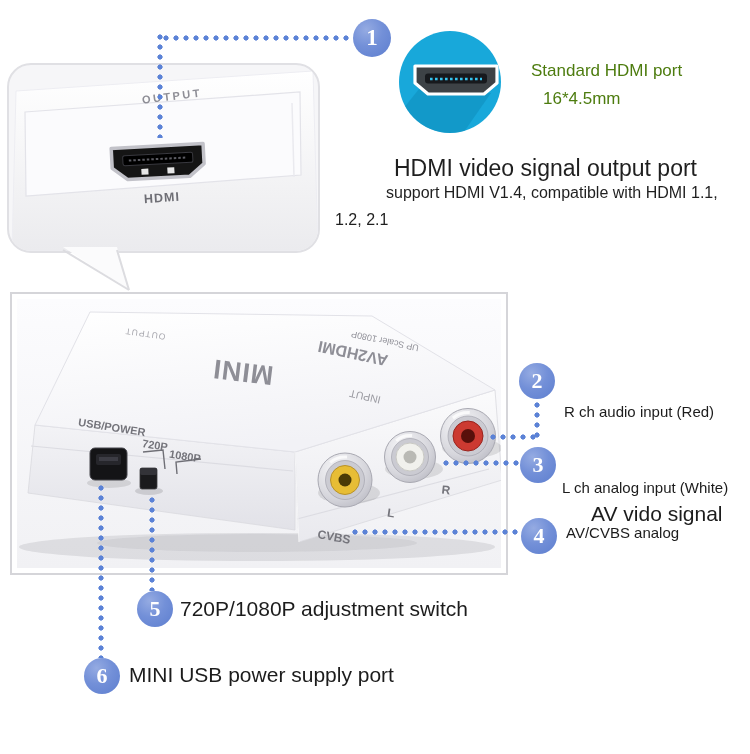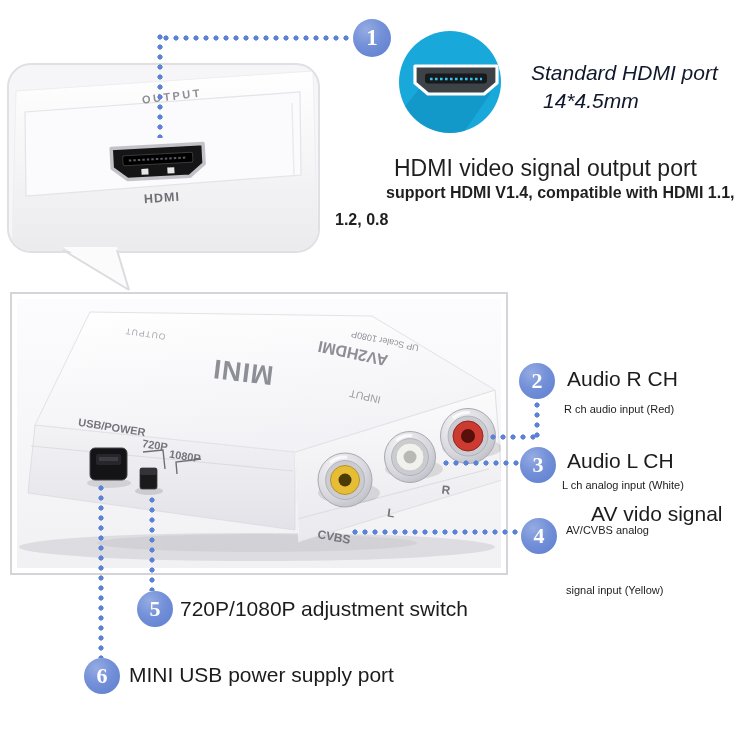--- a/index.html
+++ b/index.html
@@ -14,39 +14,39 @@
 
   
   .frame{left:10px;top:292px;width:484px;height:269px;padding:5px;border:2px solid #d5d5d9;
          background:#ffffff;z-index:1;}
   .photo{width:484px;height:269px;background:linear-gradient(#fcfcfe,#f1f1f4);overflow:hidden;}
 
   
   .badge{left:399px;top:31px;width:102px;height:102px;z-index:2;}
 
   
-  .cyan{color:#0f172a;font-size:21px;white-space:nowrap;font-style:italic;}
+  .cyan{color:#4d7c0f;font-size:17px;white-space:nowrap;}
   .heading{font-size:23px;color:#1f1f1f;white-space:nowrap;text-align:center;}
-  .body-txt{font-size:16px;color:#1f1f1f;white-space:nowrap;font-weight:bold;}
+  .body-txt{font-size:16px;color:#1f1f1f;white-space:nowrap;}
 
   
   .marker{width:36px;height:36px;border-radius:50%;z-index:6;
           background:radial-gradient(circle at 35% 28%, #95abe2 0%, #7390d8 45%, #5d7ecf 100%);
           display:flex;align-items:center;justify-content:center;
           font-family:"Liberation Serif", serif;font-weight:700;font-size:22px;color:#ffffff;}
   .marker.big{width:38px;height:38px;font-size:23px;}
 
   
   .dl-h{height:6px;z-index:5;background-image:radial-gradient(circle at 3px 3px,#5b82d6 2.3px,rgba(0,0,0,0) 2.9px);
         background-size:10px 6px;background-repeat:repeat-x;}
   .dl-v{width:6px;z-index:5;background-image:radial-gradient(circle at 3px 3px,#5b82d6 2.3px,rgba(0,0,0,0) 2.9px);
         background-size:6px 10px;background-repeat:repeat-y;}
 
   .co-title{font-size:21px;color:#1c1c1c;white-space:nowrap;z-index:4;}
-  .co-desc{font-size:11px;color:#1c1c1c;white-space:nowrap;z-index:4;}
+  .co-desc{font-size:15px;color:#1c1c1c;white-space:nowrap;z-index:4;}
 </style>
 </head>
 <body>
 
 <div class="stage">
 
   <div class="abs bubble">
     <svg width="309" height="186" viewBox="0 0 309 186">
       <defs>
         <linearGradient id="faceG" x1="0" y1="0" x2="0" y2="1">
@@ -86,24 +86,24 @@
         <polygon points="20,58 92,62 60,108 -4,88" fill="#0e8cbb" opacity="0.55"></polygon>
         <g transform="translate(57,50)">
           <path d="M-41,-15 h82 v17 l-13,11 h-56 l-13,-11 z" fill="#3d4246" stroke="#ffffff" stroke-width="3.2" stroke-linejoin="round"></path>
           <rect x="-31" y="-7.5" width="62" height="10" rx="3" fill="#17191d"></rect>
           <path d="M-26,-2 h52" stroke="#35c3ef" stroke-width="2.6" stroke-dasharray="2.6 2.4"></path>
         </g>
       </g>
     </svg>
   </div>
   <div class="abs cyan" style="left:531px;top:61px;">Standard HDMI port</div>
-  <div class="abs cyan" style="left:543px;top:89px;">14*4.5mm</div>
+  <div class="abs cyan" style="left:543px;top:89px;">16*4.5mm</div>
   <div class="abs heading" style="left:394px;top:155px;">HDMI video signal output port</div>
   <div class="abs body-txt" style="left:386px;top:184px;">support HDMI V1.4, compatible with HDMI 1.1,</div>
-  <div class="abs body-txt" style="left:335px;top:211px;">1.2, 0.8</div>
+  <div class="abs body-txt" style="left:335px;top:211px;">1.2, 2.1</div>
 
   <div class="abs frame">
     <div class="photo">
       <svg width="484" height="269" viewBox="0 0 484 269">
         <defs>
           <linearGradient id="topG" x1="0" y1="0" x2="0.3" y2="1">
             <stop offset="0" stop-color="#ffffff"></stop>
               <stop offset="1" stop-color="#f2f2f6"></stop>
           </linearGradient>
           <linearGradient id="leftG" x1="0" y1="0" x2="0" y2="1">
@@ -209,26 +209,23 @@
   <div class="abs marker" style="left:521px;top:518px;">
       <span>4</span>
     </div>
   <div class="abs marker" style="left:137px;top:591px;">
       <span>5</span>
     </div>
   <div class="abs marker" style="left:84px;top:658px;">
       <span>6</span>
     </div>
 
-  <div class="abs co-title" style="left:567px;top:367px;">Audio R CH</div>
   <div class="abs co-desc" style="left:564px;top:403px;">R ch audio input (Red)</div>
 
-  <div class="abs co-title" style="left:567px;top:449px;">Audio L CH</div>
   <div class="abs co-desc" style="left:562px;top:479px;">L ch analog input (White)</div>
 
   <div class="abs co-title" style="left:562px;top:502px;margin-left:29px;">AV vido signal</div>
   <div class="abs co-desc" style="left:566px;top:524px;">AV/CVBS analog</div>
-  <div class="abs co-desc" style="left:566px;top:584px;">signal input (Yellow)</div>
 
   <div class="abs co-title" style="left:180px;top:597px;">720P/1080P adjustment switch</div>
   <div class="abs co-title" style="left:129px;top:663px;text-align:center;">MINI USB power supply port</div>
 
 </div>
 
 </body></html>

